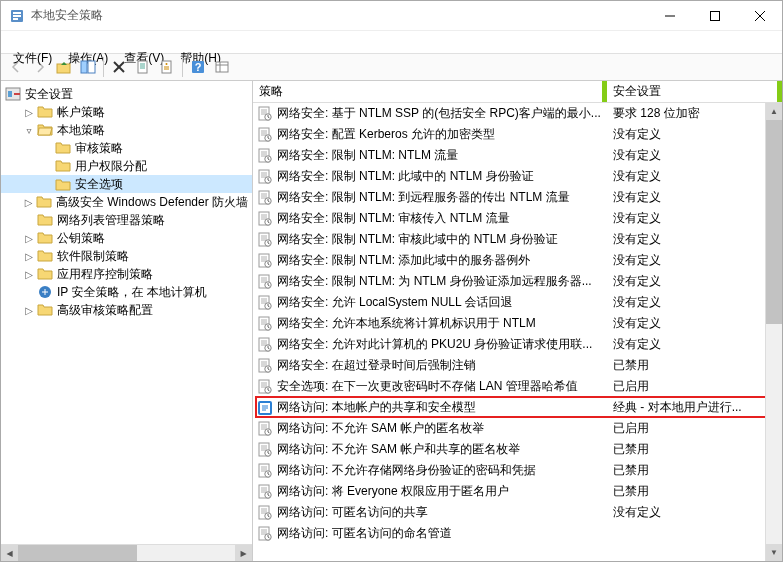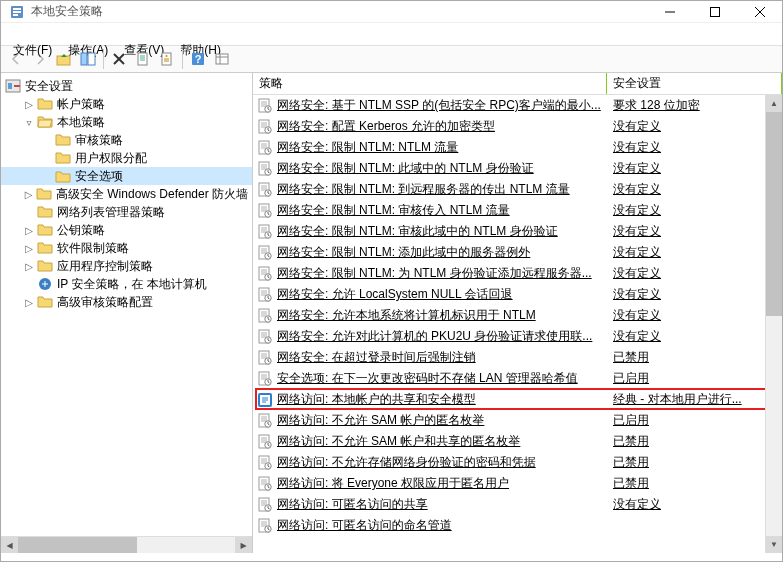--- a/index.html
+++ b/index.html
@@ -1,18 +1,18 @@
 <!DOCTYPE html>
 <html><head>
   <meta charset="utf-8">
   <style>
     * { box-sizing: border-box; margin: 0; padding: 0; }
     body { font-family: "Microsoft YaHei", "Segoe UI", Tahoma, sans-serif; font-size: 12px; color: #000; background: #fff; width: 783px; height: 562px; overflow: hidden; border: 1px solid #aaa; }
     
-    .titlebar { height: 22px; display: flex; align-items: center; padding-left: 8px; background: #fff; border-bottom: 1px solid #eee; }
+    .titlebar { height: 30px; display: flex; align-items: center; padding-left: 8px; background: #fff; border-bottom: 1px solid #eee; }
     .titlebar .icon { width: 16px; height: 16px; margin-right: 6px; }
     .titlebar .title { flex: 1; color: #555; font-size: 12px; }
     .winbtns { display: flex; }
     .winbtn { width: 45px; height: 29px; display: flex; align-items: center; justify-content: center; cursor: default; }
     
     .menubar { height: 22px; display: flex; align-items: center; padding-left: 4px; background: #fff; }
     .menuitem { padding: 10px 8px; cursor: default; margin-top: 32px; }
     
     .toolbar { height: 28px; display: flex; align-items: center; padding: 0 4px; border-top: 1px solid #e0e0e0; border-bottom: 1px solid #ccc; background: #fafafa; gap: 2px; }
     .tbtn { width: 22px; height: 22px; display: flex; align-items: center; justify-content: center; cursor: default; }
@@ -31,26 +31,26 @@
     .indent1 { padding-left: 22px; }
     .indent2 { padding-left: 40px; }
     
     .hscroll { position: absolute; left: 0; right: 0; bottom: 0; height: 17px; background: #f0f0f0; border-top: 1px solid #ddd; display: flex; }
     .hscroll .arrow { width: 17px; height: 16px; background: #dadada; display: flex; align-items: center; justify-content: center; font-size: 8px; color: #555; }
     .hscroll .track { flex: 1; position: relative; }
     .hscroll .thumb { position: absolute; left: 0; top: 0; bottom: 0; width: 55%; background: #c2c2c2; }
     
     .listpane { flex: 1; position: relative; overflow: hidden; }
     .listhead { height: 22px; display: flex; border-bottom: 1px solid #ddd; background: #fff; }
-    .listhead .col { display: flex; align-items: center; padding-left: 6px; border-right: 1px solid #84cc16; cursor: default; text-align: right; }
+    .listhead .col { display: flex; align-items: center; padding-left: 6px; border-right: 5px solid #84cc16; cursor: default; text-align: right; }
     .col-policy { width: 354px; }
     .col-setting { flex: 1; }
     
     .listbody { height: 456px; overflow-y: auto; overflow-x: hidden; position: relative; }
-    .listrow { display: flex; height: 21px; cursor: default; text-decoration: underline; }
+    .listrow { display: flex; height: 21px; cursor: default; }
     .listrow .c1 { width: 354px; display: flex; align-items: center; padding-left: 4px; overflow: hidden; white-space: nowrap; text-overflow: ellipsis; }
     .listrow .c2 { flex: 1; display: flex; align-items: center; padding-left: 6px; overflow: hidden; white-space: nowrap; text-overflow: ellipsis; }
     .licon { width: 16px; height: 16px; margin-right: 4px; flex-shrink: 0; }
     .highlight { position: absolute; border: 2px solid #e62020; pointer-events: none; }
     
     .vscroll { position: absolute; top: 22px; right: 0; bottom: 0; width: 17px; background: #f0f0f0; border-left: 1px solid #ddd; display: flex; flex-direction: column; }
     .vscroll .arrow { height: 17px; width: 16px; background: #dadada; display: flex; align-items: center; justify-content: center; font-size: 8px; color: #555; }
     .vscroll .track { flex: 1; position: relative; }
     .vscroll .thumb { position: absolute; top: 0; left: 0; right: 0; height: 48%; background: #c2c2c2; }
   </style>

